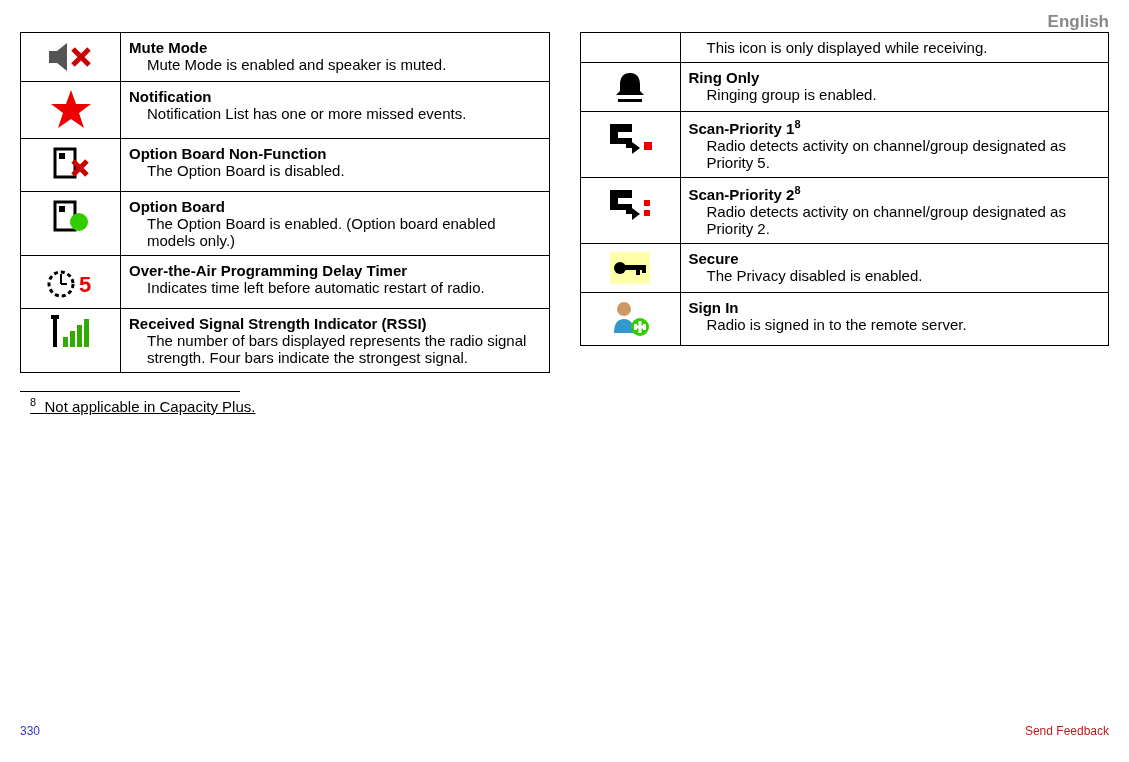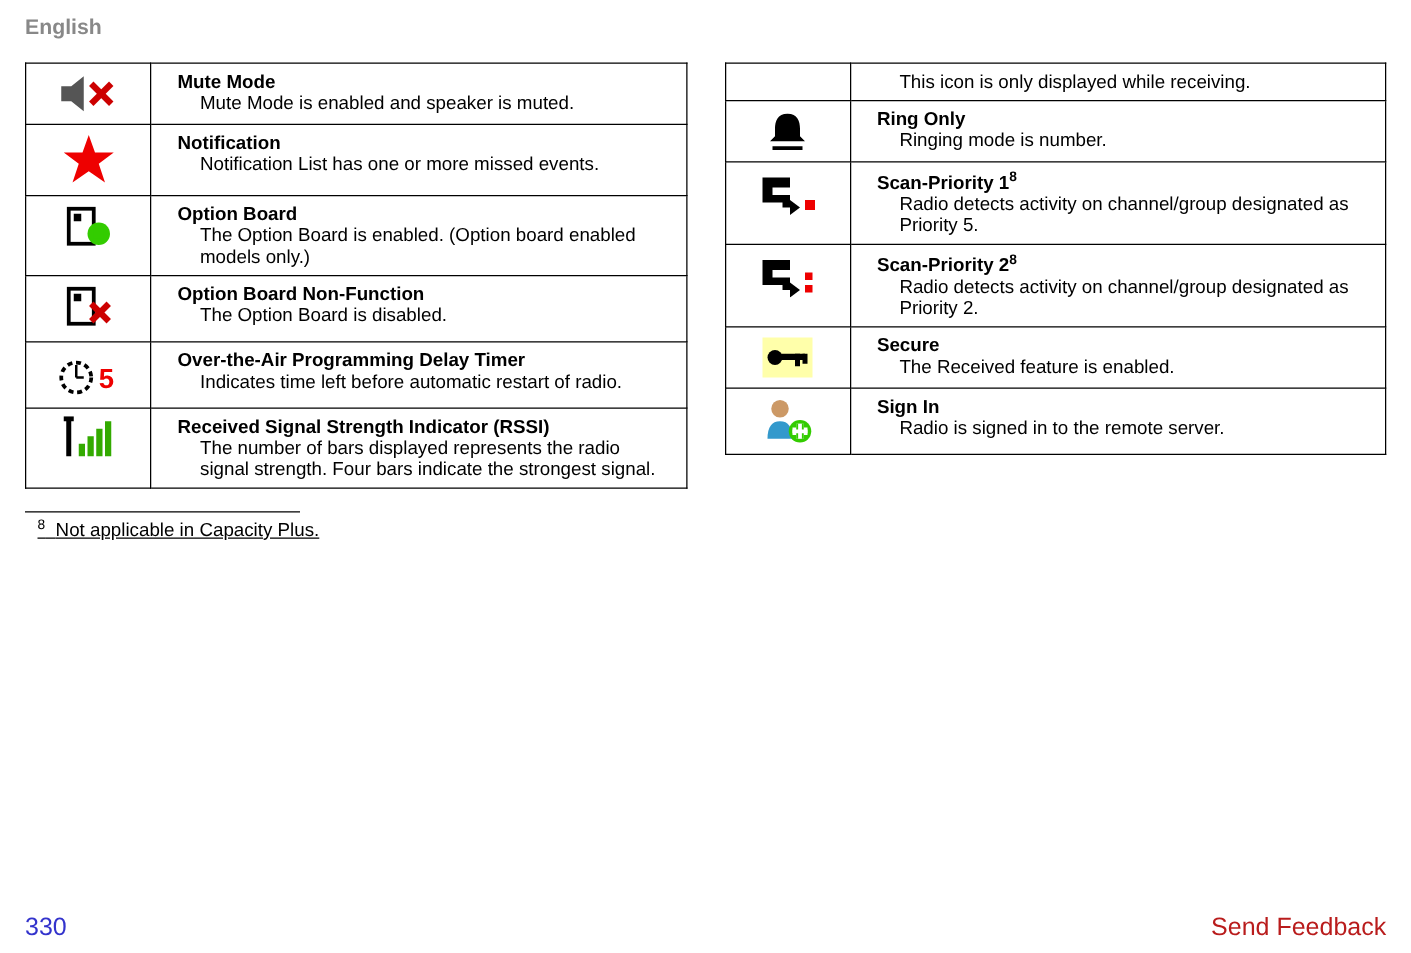--- a/index.html
+++ b/index.html
@@ -11,37 +11,37 @@
     color: #000;
     width: 1129px;
     height: 762px;
     background: #fff;
     position: relative;
   }
   .header {
     color: #888;
     font-weight: bold;
     font-size: 17px;
-    margin-bottom: 18px;
+    text-align: right;
   }
   .columns {
     display: flex;
     gap: 30px;
   }
   .col {
     flex: 1;
   }
   table.icon-table {
     border-collapse: collapse;
     width: 100%;
   }
   table.icon-table td {
     border: 1.5px solid #000;
     vertical-align: top;
-    padding: 6px 21px;
+    padding: 6px 8px;
   }
   td.icon-cell {
     width: 100px;
     text-align: center;
     vertical-align: middle;
   }
   td.text-cell {
     font-size: 15px;
   }
   .title {
@@ -58,26 +58,26 @@
     width: 220px;
     margin: 18px 0 4px 0;
   }
   .footnote {
     font-size: 15px;
     margin-left: 10px;
     text-decoration: underline;
   }
   .footer {
     position: absolute;
-    bottom: 8px;
+    bottom: 24px;
     left: 20px;
     right: 20px;
     display: flex;
     justify-content: space-between;
-    font-size: 20px;
+    font-size: 12px;
     text-align: center;
   }
   .page-num { color: #3333cc; }
   .feedback { color: #b91c1c; }
   svg { display: block; margin: 0 auto; }
   
   tr.no-top td { border-top: none; }
 </style>
 </head>
 <body>
@@ -114,42 +114,42 @@
           <span class="title">Notification</span>
           <span class="desc">Notification List has one or more missed events.</span>
         </td>
       </tr>
 
       <tr>
         <td class="icon-cell">
           <svg width="44" height="40" viewBox="0 0 44 40">
             <rect x="6" y="4" width="20" height="28" fill="none" stroke="#000" stroke-width="3"></rect>
             <rect x="10" y="8" width="6" height="6" fill="#000"></rect>
-            <circle cx="30" cy="24" r="9" fill="#3c0"></circle>
-            <rect x="26" y="20" width="8" height="8" fill="#3c0"></rect>
-          </svg>
-        </td>
-        <td class="text-cell">
-          <span class="title">Option Board</span>
-          <span class="desc">The Option Board is enabled. (Option board enabled models only.)</span>
+            <line x1="24" y1="16" x2="38" y2="30" stroke="#c00" stroke-width="5"></line>
+            <line x1="38" y1="16" x2="24" y2="30" stroke="#c00" stroke-width="5"></line>
+          </svg>
+        </td>
+        <td class="text-cell">
+          <span class="title">Option Board Non-Function</span>
+          <span class="desc">The Option Board is disabled.</span>
         </td>
       </tr>
 
       <tr>
         <td class="icon-cell">
           <svg width="44" height="40" viewBox="0 0 44 40">
             <rect x="6" y="4" width="20" height="28" fill="none" stroke="#000" stroke-width="3"></rect>
             <rect x="10" y="8" width="6" height="6" fill="#000"></rect>
-            <line x1="24" y1="16" x2="38" y2="30" stroke="#c00" stroke-width="5"></line>
-            <line x1="38" y1="16" x2="24" y2="30" stroke="#c00" stroke-width="5"></line>
-          </svg>
-        </td>
-        <td class="text-cell">
-          <span class="title">Option Board Non-Function</span>
-          <span class="desc">The Option Board is disabled.</span>
+            <circle cx="30" cy="24" r="9" fill="#3c0"></circle>
+            <rect x="26" y="20" width="8" height="8" fill="#3c0"></rect>
+          </svg>
+        </td>
+        <td class="text-cell">
+          <span class="title">Option Board</span>
+          <span class="desc">The Option Board is enabled. (Option board enabled models only.)</span>
         </td>
       </tr>
 
       <tr>
         <td class="icon-cell">
           <svg width="52" height="40" viewBox="0 0 52 40">
             <circle cx="16" cy="22" r="12" fill="none" stroke="#000" stroke-width="3" stroke-dasharray="4 3"></circle>
             <line x1="16" y1="22" x2="16" y2="12" stroke="#000" stroke-width="2"></line>
             <line x1="16" y1="22" x2="22" y2="22" stroke="#000" stroke-width="2"></line>
             <text x="34" y="30" font-size="22" fill="#e00" font-weight="bold">5</text>
@@ -195,21 +195,21 @@
 
       <tr>
         <td class="icon-cell">
           <svg width="40" height="36" viewBox="0 0 40 36">
             <path d="M20 4 C12 4 10 10 10 16 L10 22 L6 26 L34 26 L30 22 L30 16 C30 10 28 4 20 4 Z" fill="#000"></path>
             <rect x="8" y="30" width="24" height="3" fill="#000"></rect>
           </svg>
         </td>
         <td class="text-cell">
           <span class="title">Ring Only</span>
-          <span class="desc">Ringing mode is number.</span>
+          <span class="desc">Ringing group is enabled.</span>
         </td>
       </tr>
 
 
       <tr>
         <td class="icon-cell">
           <svg width="48" height="36" viewBox="0 0 48 36">
             <path d="M4 6 L26 6 L26 14 L12 14 L12 20 L26 20 L26 30 L20 30 L20 26 L4 26 Z" fill="#000"></path>
             <polygon points="26,24 34,30 26,36" fill="#000"></polygon>
             <rect x="38" y="24" width="8" height="8" fill="#e00"></rect>
@@ -241,21 +241,21 @@
           <svg width="44" height="36" viewBox="0 0 44 36">
             <rect x="2" y="2" width="40" height="32" fill="#ffa"></rect>
             <circle cx="12" cy="18" r="6" fill="#000"></circle>
             <rect x="16" y="15" width="20" height="5" fill="#000"></rect>
             <rect x="28" y="15" width="4" height="10" fill="#000"></rect>
             <rect x="34" y="15" width="4" height="8" fill="#000"></rect>
           </svg>
         </td>
         <td class="text-cell">
           <span class="title">Secure</span>
-          <span class="desc">The Received feature is enabled.</span>
+          <span class="desc">The Privacy disabled is enabled.</span>
         </td>
       </tr>
 
       <tr>
         <td class="icon-cell">
           <svg width="44" height="40" viewBox="0 0 44 40">
             <circle cx="16" cy="10" r="7" fill="#c96"></circle>
             <path d="M6 34 Q6 20 16 20 Q26 20 26 34 Z" fill="#39c"></path>
             <circle cx="32" cy="28" r="9" fill="#3c0"></circle>
             <rect x="29" y="22" width="6" height="12" fill="#fff"></rect>

